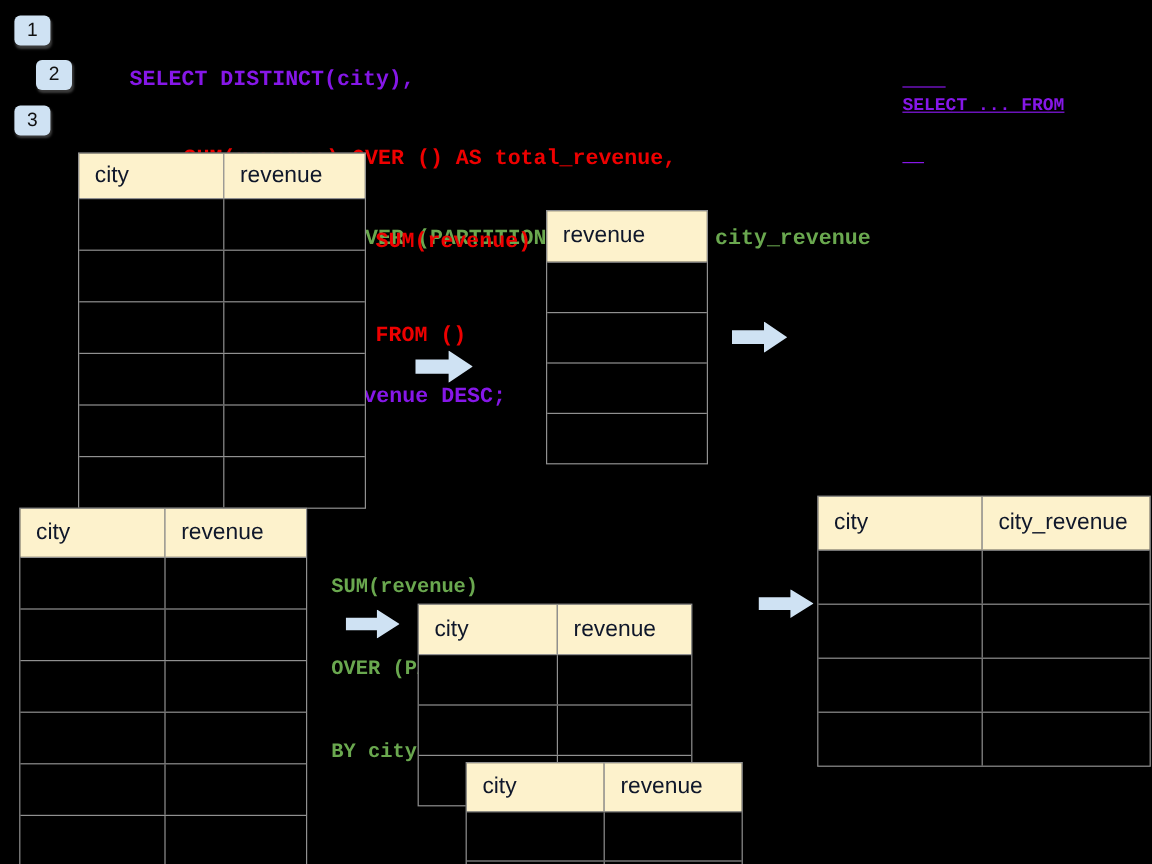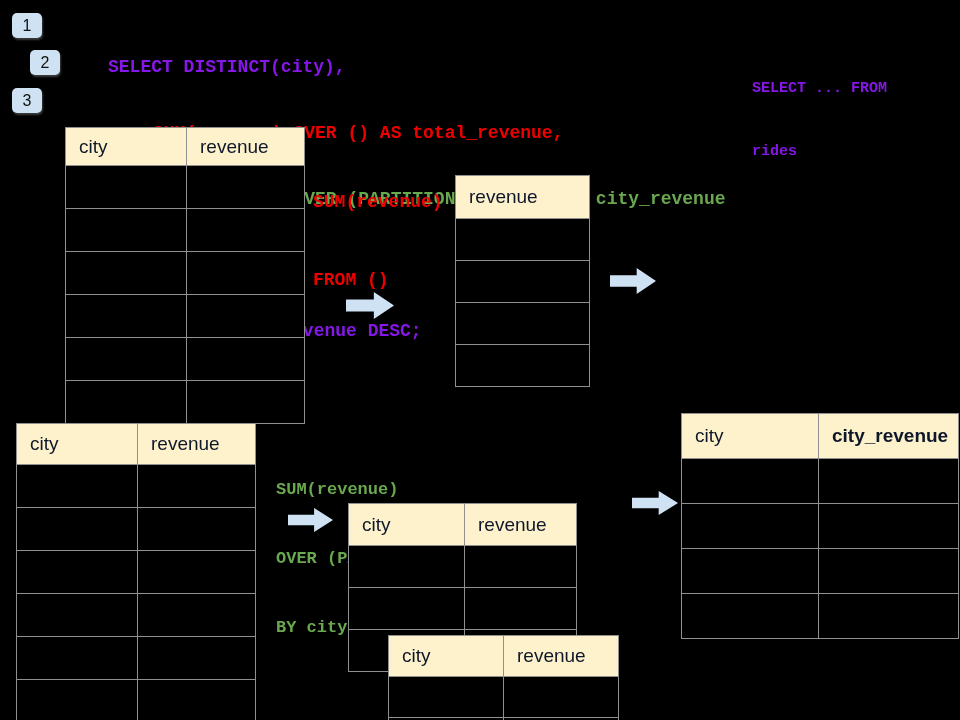--- a/index.html
+++ b/index.html
@@ -12,21 +12,21 @@
   
   .code {
     position:absolute;
     font-family:"Liberation Mono","DejaVu Sans Mono",monospace;
     font-weight:bold; white-space:pre;
   }
   .sql-main { left:88px; top:12px; font-size:18px; line-height:22px;margin-left:20px; }
   .sql-main .ln { height:22px; }
   .ind1 { padding-left:45px; }
   .ind2 { padding-left:22px; }
-  .sql-side { left:752px; top:36px; font-size:15px; line-height:21px; }
+  .sql-side { left:752px; top:36px; font-size:15px; line-height:21px;text-decoration:underline; }
   .annot-total { left:313px; top:137px; font-size:18px; line-height:26px; }
   .annot-part  { left:276px; top:432px; font-size:17px; line-height:23px; }
   .purple { color:#8617E8; }
   .red    { color:#EE0000; }
   .green  { color:#6AA84F; }
 
   
   .badge {
     position:absolute; width:30px; height:25px;
     background:#CFE2F3; border-radius:5px;
@@ -64,21 +64,21 @@
   .t4 { left:348px; top:503px; z-index:1; }
   .t4 .thead { height:41px; } .t4 .trow { height:41px; }
   .t4 .c0 { width:115px; } .t4 .c1 { width:112px; }
 
   .t5 { left:388px; top:635px; z-index:3; }
   .t5 .thead { height:40px; } .t5 .trow { height:40px; }
   .t5 .c0 { width:114px; } .t5 .c1 { width:115px; }
 
   .t6 { left:681px; top:413px; }
   .t6 .thead { height:44px; } .t6 .trow { height:44px; }
-  .t6 .c0 { width:136px; } .t6 .c1 { width:140px;font-weight:bold; }
+  .t6 .c0 { width:136px; } .t6 .c1 { width:140px; }
 
   
   .arrow {
     position:absolute; background:#CFE2F3;
     clip-path:polygon(0 28%, 58% 28%, 58% 0, 100% 50%, 58% 100%, 58% 72%, 0 72%);
     filter:drop-shadow(1px 2px 0 #8a8a8a);
   }
 </style>
 </head>
 <body>
@@ -98,21 +98,20 @@
   <div class="code sql-main">
     <div class="ln purple">SELECT DISTINCT(city),</div>
     <div class="ln red ind1">SUM(revenue) OVER () AS total_revenue,</div>
     <div class="ln green ind1">SUM(revenue) OVER (PARTITION BY city) as city_revenue</div>
     <div class="ln purple ind2">FROM rides</div>
     <div class="ln purple ind2">ORDER by city_revenue DESC;</div>
   </div>
 
   <div class="code sql-side purple">
     <div>SELECT ... FROM</div>
-    <div>rides</div>
   </div>
 
   <div class="code annot-total red">
     <div>SUM(revenue)</div>
     <div>FROM ()</div>
   </div>
 
   <div class="code annot-part green">
     <div>SUM(revenue)</div>
     <div>OVER (PARTITION</div>

